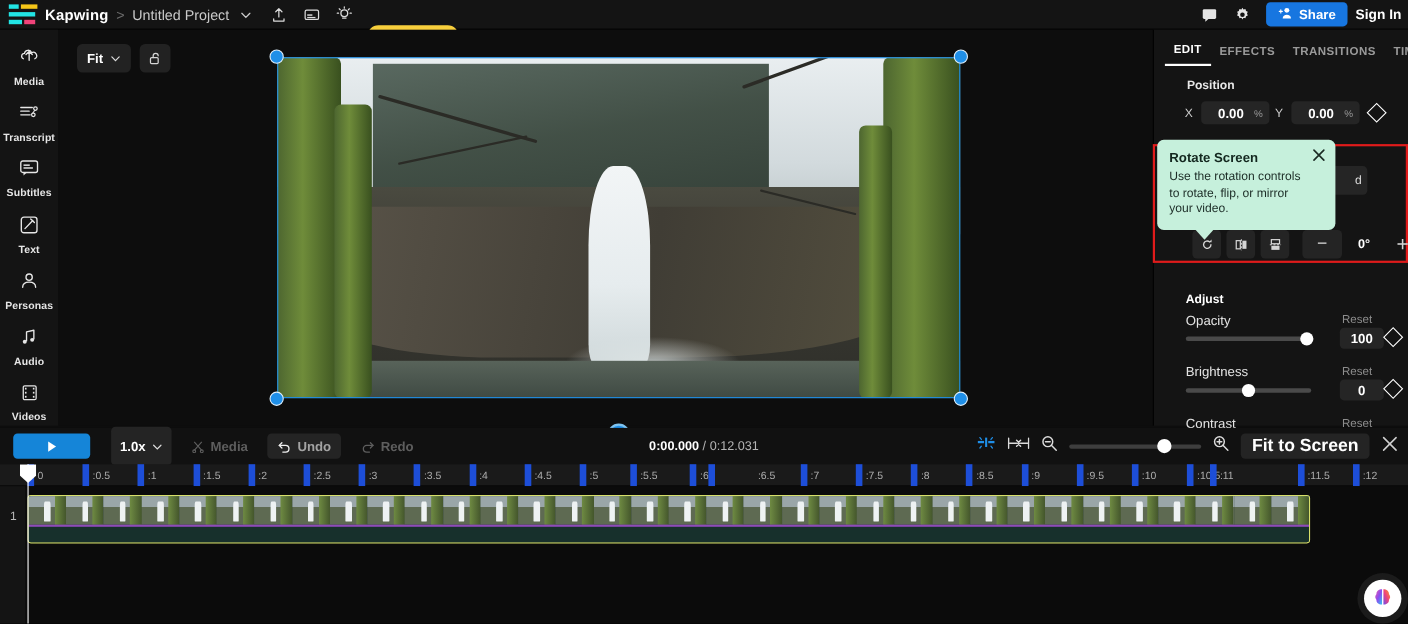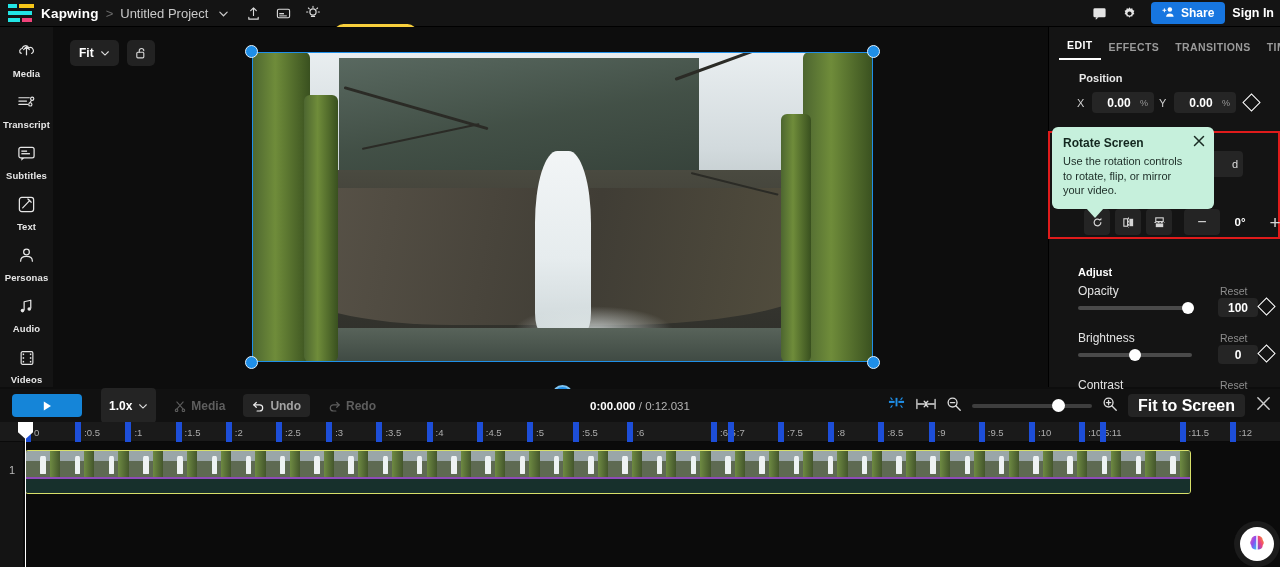--- a/index.html
+++ b/index.html
@@ -583,21 +583,21 @@
       <div class="tick" style="left: 175.6px;"><span>:1.5</span></div>
       <div class="tick" style="left: 225.8px;"><span>:2</span></div>
       <div class="tick" style="left: 276px;"><span>:2.5</span></div>
       <div class="tick" style="left: 326.2px;"><span>:3</span></div>
       <div class="tick" style="left: 376.4px;"><span>:3.5</span></div>
       <div class="tick" style="left: 426.6px;"><span>:4</span></div>
       <div class="tick" style="left: 476.8px;"><span>:4.5</span></div>
       <div class="tick" style="left: 527px;"><span>:5</span></div>
       <div class="tick" style="left: 573px;"><span>:5.5</span></div>
       <div class="tick" style="left: 627.4px;"><span>:6</span></div>
-      <div class="tick" style="left: 711px;"><span>:6.5</span></div>
+      <div class="tick" style="left: 644px; padding-left: 36px;"><span>:6.5</span></div>
       <div class="tick" style="left: 727.8px;"><span>:7</span></div>
       <div class="tick" style="left: 778px;"><span>:7.5</span></div>
       <div class="tick" style="left: 828.2px;"><span>:8</span></div>
       <div class="tick" style="left: 878.4px;"><span>:8.5</span></div>
       <div class="tick" style="left: 928.6px;"><span>:9</span></div>
       <div class="tick" style="left: 978.8px;"><span>:9.5</span></div>
       <div class="tick" style="left: 1029px;"><span>:10</span></div>
       <div class="tick" style="left: 1079.2px;"><span>:10.5</span></div>
       <div class="tick" style="left: 1100px;"><span>:11</span></div>
       <div class="tick" style="left: 1179.6px;"><span>:11.5</span></div>

